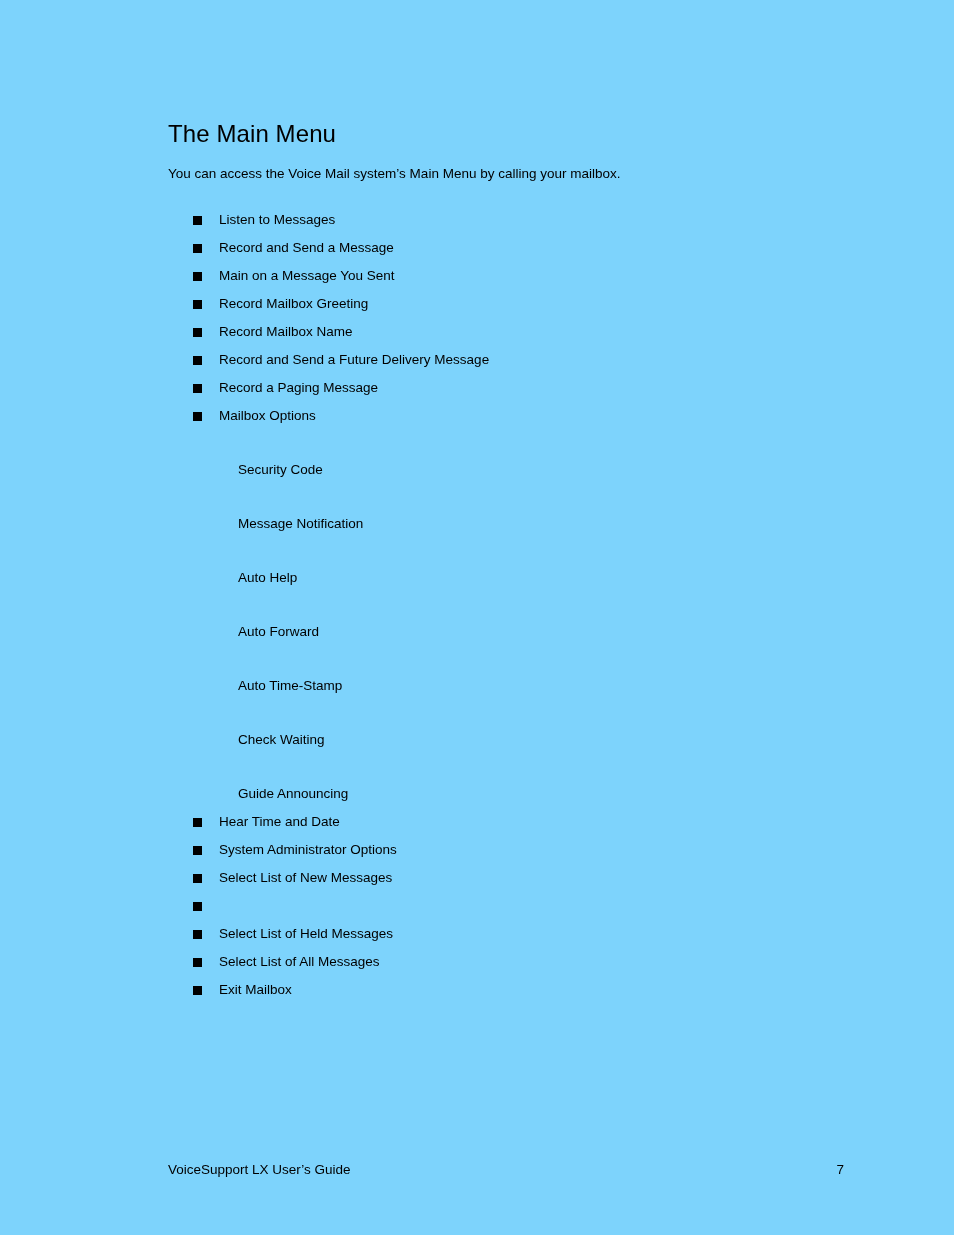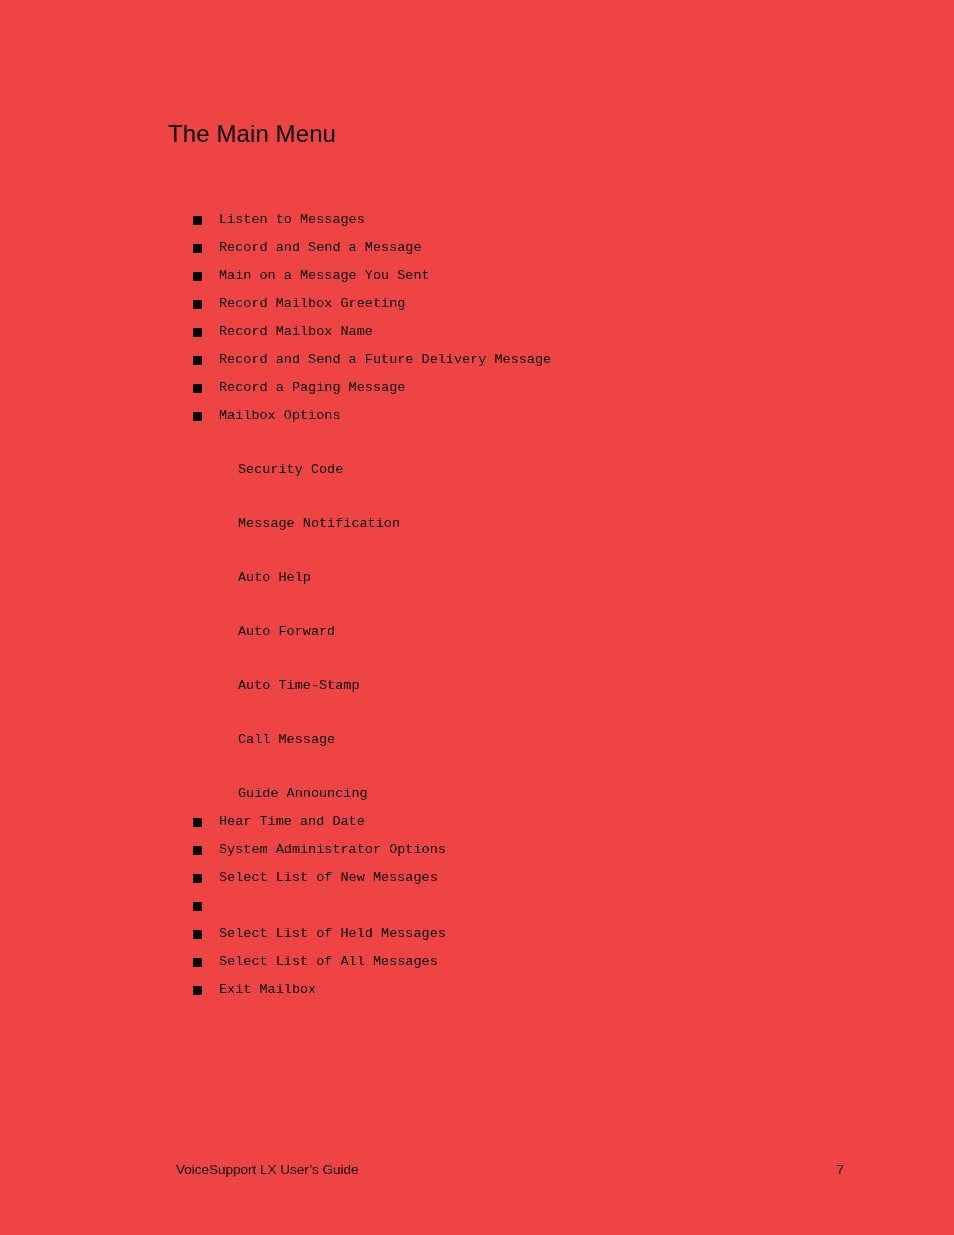--- a/index.html
+++ b/index.html
@@ -5,21 +5,21 @@
   html, body {
     margin: 0;
     padding: 0;
     background: #ffffff;
   }
 
   .page {
     position: relative;
     width: 954px;
     height: 1235px;
-    background: #ef4444;
+    background: #7dd3fc;
     overflow: hidden;
     font-family: "Liberation Sans", sans-serif;
     color: #000000;
     -webkit-font-smoothing: antialiased;
   }
 
   
   .page-title {
     position: absolute;
     left: 168px;
@@ -48,21 +48,20 @@
     left: 168px;
     top: 206px;
     width: 620px;
   }
 
   .menu-row {
     position: relative;
     height: 28px;
     font-size: 13.5px;
     line-height: 28px;
-    font-family: Liberation Mono, monospace;
   }
 
   .menu-row.level-0 { padding-left: 51px; }
   .menu-row.level-1 { padding-left: 70px; margin-top: 26px; }
 
   .bullet-square {
     position: absolute;
     left: 25px;
     top: 10px;
     width: 9px;
@@ -80,49 +79,49 @@
     position: absolute;
     left: 168px;
     right: 110px;
     top: 1160px;
     height: 20px;
     display: flex;
     align-items: center;
     justify-content: space-between;
     font-size: 13.5px;
     line-height: 20px;
-    margin-left: 8px;
   }
 
   .footer-title { white-space: nowrap; }
   .footer-page  { white-space: nowrap; }
 </style>
 </head>
 <body>
 
 <div class="page">
 
   <h1 class="page-title">The Main Menu</h1>
 
+  <p class="intro">You can access the Voice Mail system’s Main Menu by calling your mailbox.</p>
 
   <div class="menu-list">
       <div class="menu-row level-0"><span class="bullet-square"></span><span class="menu-label">Listen to Messages</span></div>
       <div class="menu-row level-0"><span class="bullet-square"></span><span class="menu-label">Record and Send a Message</span></div>
       <div class="menu-row level-0"><span class="bullet-square"></span><span class="menu-label">Main on a Message You Sent</span></div>
       <div class="menu-row level-0"><span class="bullet-square"></span><span class="menu-label">Record Mailbox Greeting</span></div>
       <div class="menu-row level-0"><span class="bullet-square"></span><span class="menu-label">Record Mailbox Name</span></div>
       <div class="menu-row level-0"><span class="bullet-square"></span><span class="menu-label">Record and Send a Future Delivery Message</span></div>
       <div class="menu-row level-0"><span class="bullet-square"></span><span class="menu-label">Record a Paging Message</span></div>
       <div class="menu-row level-0"><span class="bullet-square"></span><span class="menu-label">Mailbox Options</span></div>
       <div class="menu-row level-1"><span class="menu-label">Security Code</span></div>
       <div class="menu-row level-1"><span class="menu-label">Message Notification</span></div>
       <div class="menu-row level-1"><span class="menu-label">Auto Help</span></div>
       <div class="menu-row level-1"><span class="menu-label">Auto Forward</span></div>
       <div class="menu-row level-1"><span class="menu-label">Auto Time-Stamp</span></div>
-      <div class="menu-row level-1"><span class="menu-label">Call Message</span></div>
+      <div class="menu-row level-1"><span class="menu-label">Check Waiting</span></div>
       <div class="menu-row level-1"><span class="menu-label">Guide Announcing</span></div>
       <div class="menu-row level-0"><span class="bullet-square"></span><span class="menu-label">Hear Time and Date</span></div>
       <div class="menu-row level-0"><span class="bullet-square"></span><span class="menu-label">System Administrator Options</span></div>
       <div class="menu-row level-0"><span class="bullet-square"></span><span class="menu-label">Select List of New Messages</span></div>
       <div class="menu-row level-0"><span class="bullet-square"></span></div>
       <div class="menu-row level-0"><span class="bullet-square"></span><span class="menu-label">Select List of Held Messages</span></div>
       <div class="menu-row level-0"><span class="bullet-square"></span><span class="menu-label">Select List of All Messages</span></div>
       <div class="menu-row level-0"><span class="bullet-square"></span><span class="menu-label">Exit Mailbox</span></div>
     </div>
 

